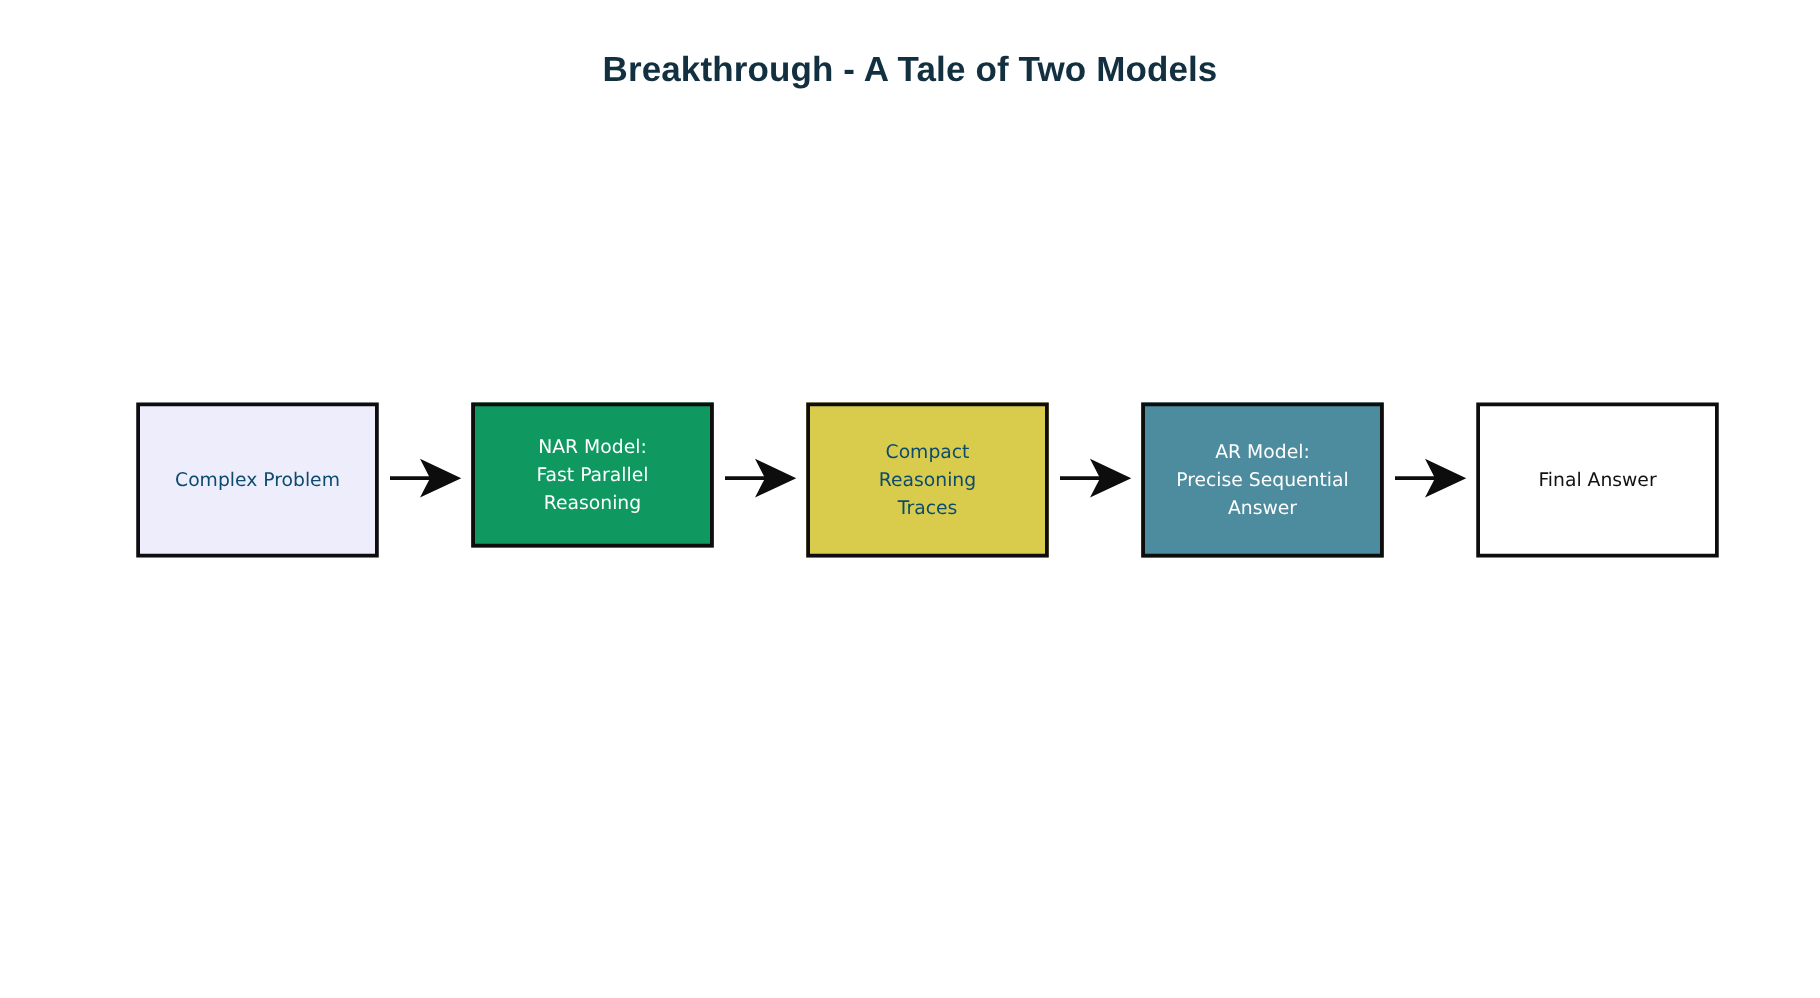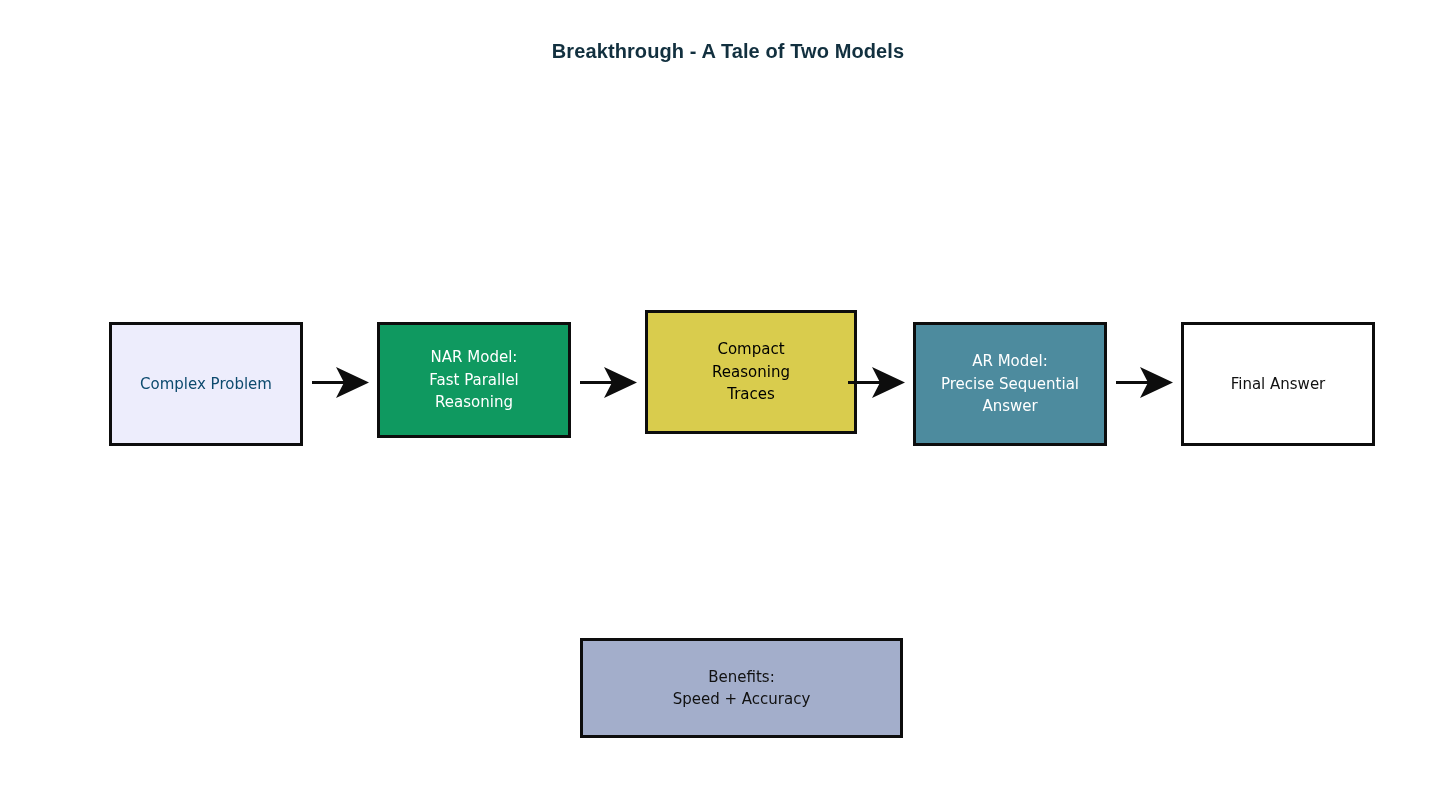--- a/index.html
+++ b/index.html
@@ -20,21 +20,21 @@
   }
 
   
   #diagram-title {
     position: absolute;
     left: 0;
     top: 40px;
     width: 1456px;
     text-align: center;
     font-family: "Liberation Sans", sans-serif;
-    font-size: 20px;
+    font-size: 28px;
     font-weight: bold;
     letter-spacing: 0.1px;
     color: #12303f;
     white-space: pre;
   }
 
   
   .flow-box {
     position: absolute;
     box-sizing: border-box;
@@ -53,23 +53,23 @@
     left: 109px;  top: 322px;  width: 194px;  height: 124px;
     background: #ededfc;
     color: #0c4a6e;
   }
   #box-nar-model {
     left: 377px;  top: 322px;  width: 194px;  height: 116px;
     background: #0f9960;
     color: #ffffff;
   }
   #box-compact-traces {
-    left: 645px;  top: 310px;  width: 212px;  height: 124px;
+    left: 645px;  top: 322px;  width: 194px;  height: 124px;
     background: #d9cc4d;
-    color: #000000;
+    color: #0c4a6e;
   }
   #box-ar-model {
     left: 913px;  top: 322px;  width: 194px;  height: 124px;
     background: #4d8b9e;
     color: #ffffff;
   }
   #box-final-answer {
     left: 1181px; top: 322px;  width: 194px;  height: 124px;
     background: #ffffff;
     color: #111111;
@@ -137,16 +137,14 @@
     </svg>
   </div>
 
   <div class="flow-arrow" id="arrow-4">
     <svg width="58" height="44" viewBox="0 0 58 44" xmlns="http://www.w3.org/2000/svg">
       <path d="M0 19 L33 19 L33 22 L0 22 Z" fill="#0d0d0d"></path>
       <path d="M24 5 L57 20.5 L24 36 L32 20.5 Z" fill="#0d0d0d"></path>
     </svg>
   </div>
 
-  <div class="flow-box" id="box-benefits">Benefits:
-Speed + Accuracy</div>
 
 </div>
 
 </body></html>

